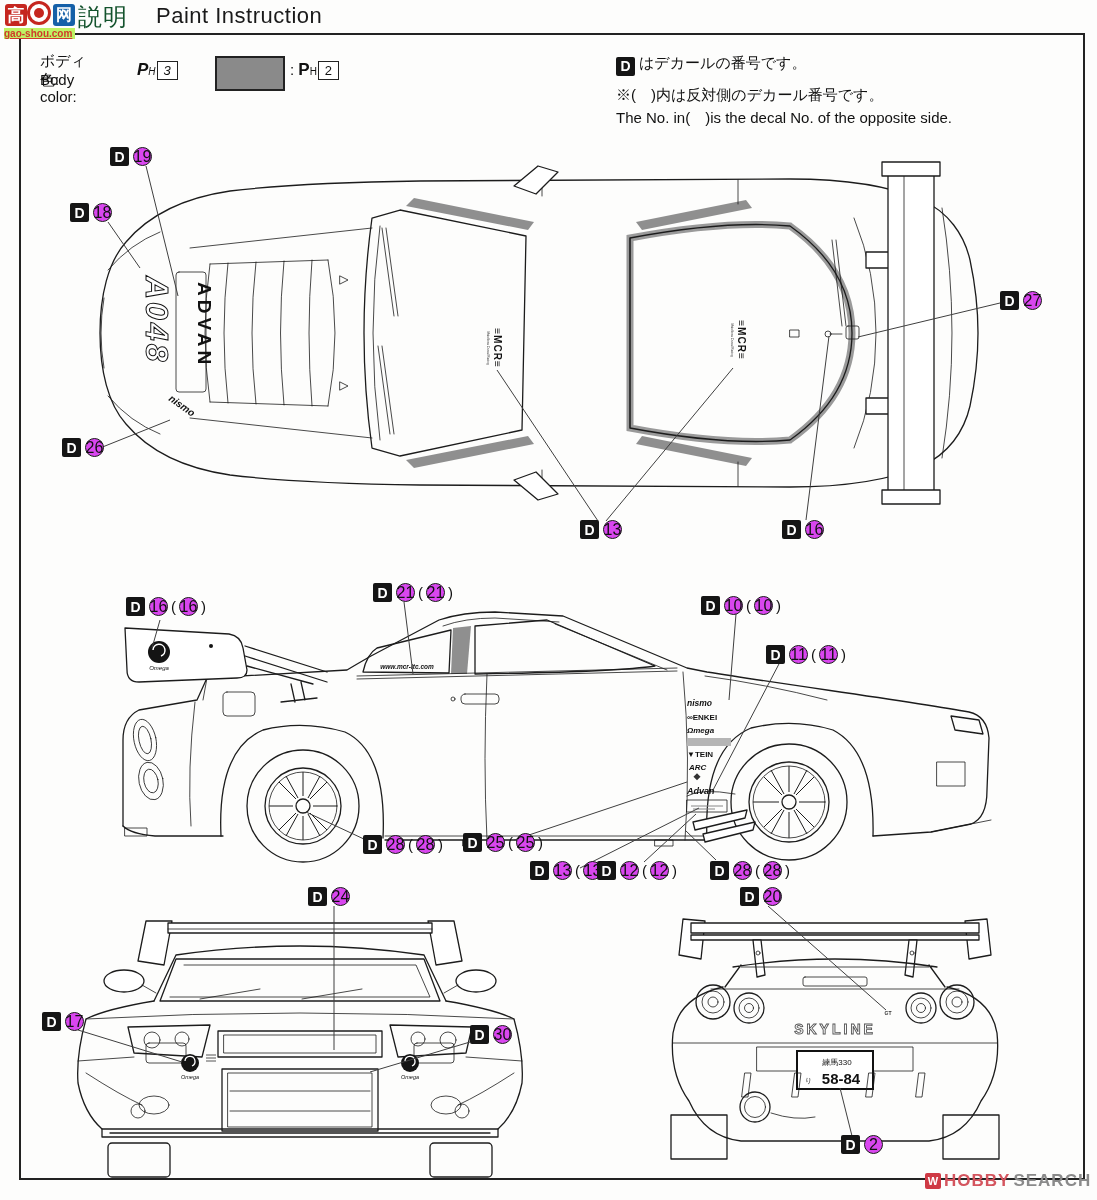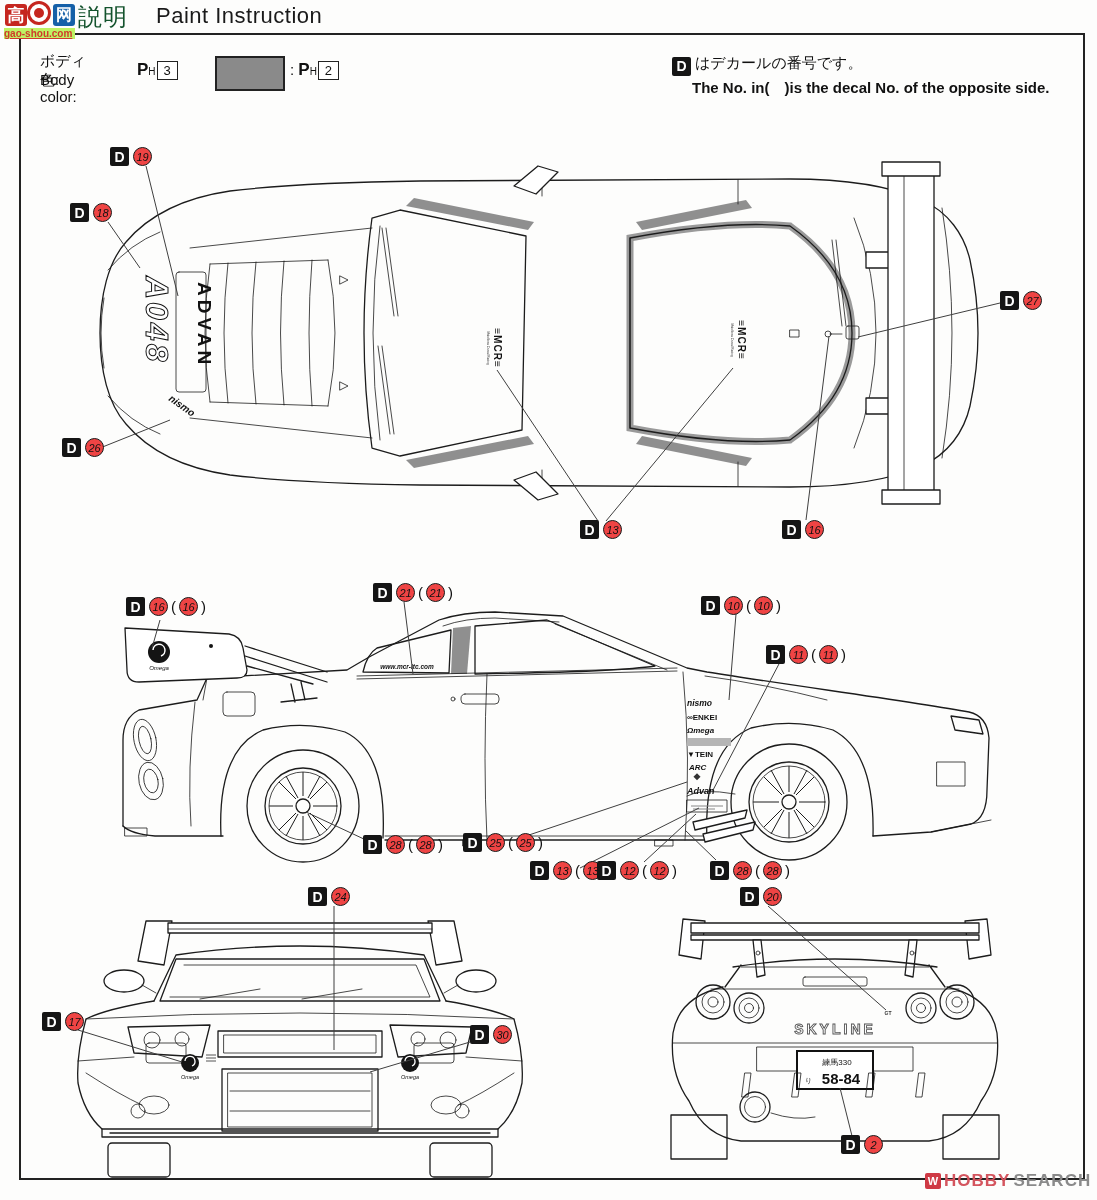--- a/index.html
+++ b/index.html
@@ -21,35 +21,35 @@
           background:#bef264;text-decoration:underline;z-index:6;padding-right:3px;}
   #title{position:absolute;left:156px;top:3px;font-size:22px;color:#1a1a1a;letter-spacing:.5px;}
   
   #bodycolor{position:absolute;left:40px;top:52px;width:330px;height:48px;font-size:15px;}
   .bc-jp{position:absolute;right:278px;top:0;}
   .bc-en{position:absolute;right:268px;top:19px;}
   .pmark{font-weight:bold;font-size:17px;}
   .psub{font-size:10px;}
   .numbox{display:inline-block;min-width:15px;height:17px;border:1.5px solid #222;text-align:center;
           font-size:13px;line-height:17px;padding:0 2px;margin-left:1px;background:#fff;}
-  #ph3{position:absolute;left:97px;top:8px;}
+  #ph3{position:absolute;left:97px;top:8px;font-style:italic;}
   #swatch{position:absolute;left:175px;top:4px;width:66px;height:31px;border:2px solid #222;}
   #ph2{position:absolute;left:250px;top:8px;}
   
-  #legend{position:absolute;left:672px;top:52px;width:420px;font-size:15px;line-height:22px;}
+  #legend{position:absolute;left:616px;top:52px;width:420px;font-size:15px;line-height:22px;}
   .dbox{display:inline-flex;width:19px;height:19px;background:#151515;color:#fff;border-radius:2px;
         font-weight:bold;font-size:14px;align-items:center;justify-content:center;vertical-align:-3px;}
   .lgrow{margin-bottom:1px;white-space:nowrap;}
   .lgrow .dbox{margin-right:4px;}
-  .lg-en2{margin-left:20px;font-weight:bold;}
+  .lg-en2{margin-left:0;}
   #legend .sp{display:inline-block;width:4px;}
   
   .dlabel{position:absolute;display:flex;align-items:center;gap:4px;z-index:5;}
-  .circ{display:flex;width:19px;height:19px;border:1.6px solid #1a1a1a;border-radius:50%;background:#ef4444;
-        font-size:11px;align-items:center;justify-content:center;box-sizing:border-box;font-style:italic;}
+  .circ{display:flex;width:19px;height:19px;border:1.6px solid #1a1a1a;border-radius:50%;background:#d946ef;
+        font-size:16px;align-items:center;justify-content:center;box-sizing:border-box;}
   .pp{font-size:15px;margin:0 -1px;}
   
   svg{position:absolute;overflow:visible;}
   .ln{fill:none;stroke:#1c1c1c;stroke-width:1.3;stroke-linejoin:round;stroke-linecap:round;}
   .thin{stroke-width:.8;}
   .wht{fill:#fff;stroke:#1c1c1c;stroke-width:1.3;stroke-linejoin:round;}
   .gry{fill:#8f8f8f;stroke:none;}
   .dk{fill:#141414;stroke:none;}
   #overlay{z-index:4;pointer-events:none;}
   
@@ -78,20 +78,21 @@
   <div id="bodycolor">
     <span class="bc-jp">ボディ色:</span>
     <span class="bc-en">Body color:</span>
     <span id="ph3"><span class="pmark">P</span><span class="psub">H</span><span class="numbox">3</span></span>
     <span id="swatch" style="background-color: rgb(138, 138, 138);"></span>
     <span id="ph2"><span>:</span> <span class="pmark">P</span><span class="psub">H</span><span class="numbox">2</span></span>
   </div>
 
   <div id="legend">
     <div class="lgrow"><span class="dbox">D</span><span>はデカールの番号です。</span></div>
+    <div class="lgrow" style="margin-top:8px"><span>※(　)内は反対側のデカール番号です。</span></div>
     <div class="lgrow lg-en2"><span>The No. in(　)is the decal No. of the opposite side.</span></div>
   </div>
 
   <svg id="topview" style="left:90px;top:148px" width="900" height="370" viewBox="0 0 900 370">
     <path class="ln" d="M10 185 C10 148 18 114 36 94 C58 68 92 50 140 43 C190 37 260 34 330 33 L700 31 C755 31 800 38 832 52 C858 64 874 86 880 112 C886 140 888 162 888 185 C888 208 886 230 880 258 C874 284 858 306 832 318 C800 332 755 339 700 339 L330 337 C260 336 190 333 140 327 C92 320 58 302 36 276 C18 256 10 222 10 185 Z"></path>
     <path class="ln thin" d="M18 122 Q40 96 70 84 M18 248 Q40 274 70 286 M14 150 Q8 185 14 220 M852 60 Q872 185 852 310"></path>
 
     <path class="ln thin" d="M282 80 L100 100 M282 290 L100 270"></path>
     <path class="ln thin" d="M120 116 L238 112 M120 254 L238 258 M120 116 Q110 185 120 254 M238 112 Q252 185 238 258 M138 115 Q130 185 138 255 M166 114 Q158 185 166 256 M194 113 Q187 185 194 257 M222 112 Q216 185 222 258"></path>
 

